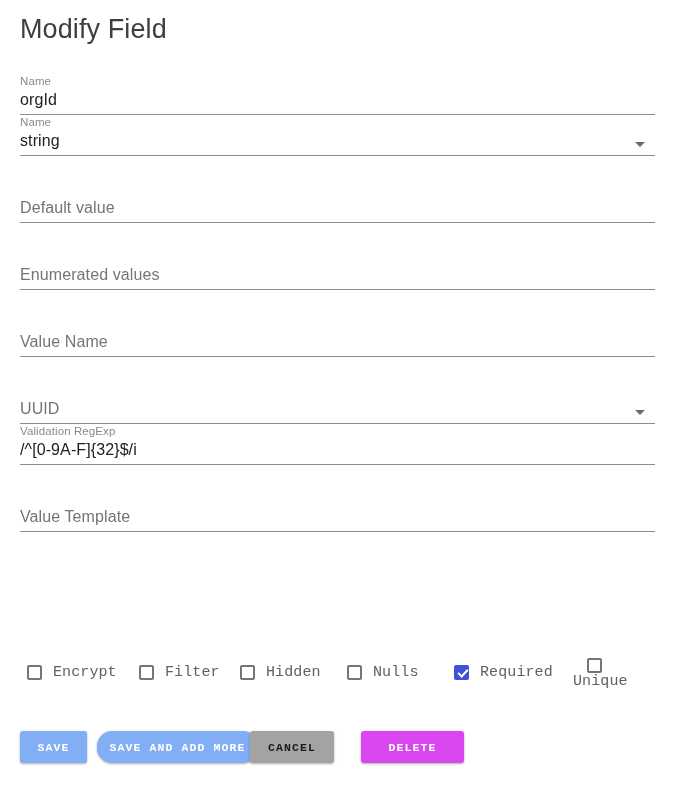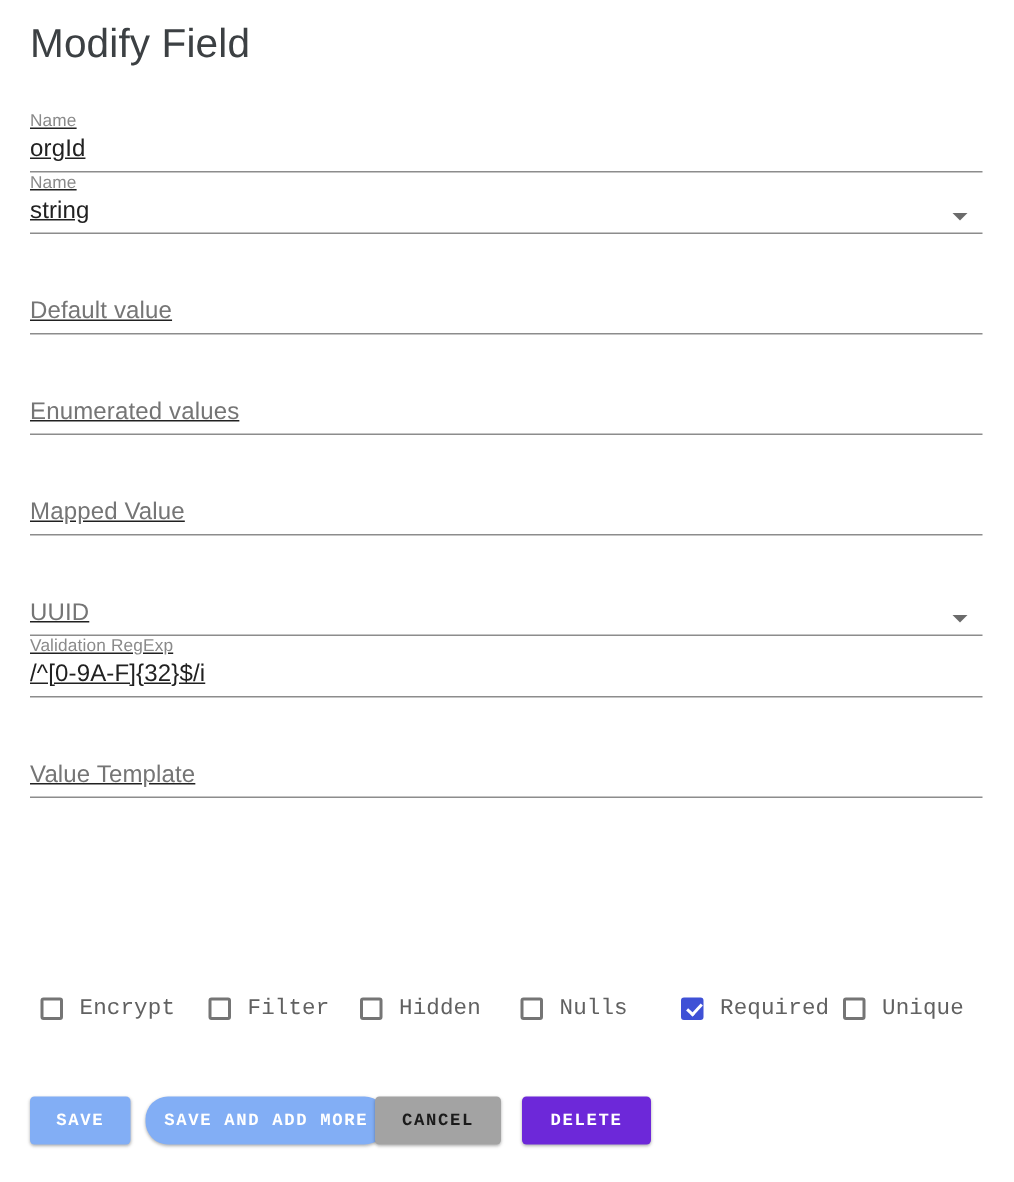--- a/index.html
+++ b/index.html
@@ -39,21 +39,20 @@
     left: 0;
     top: 74px;
     width: 676px;
   }
 
   .field {
     position: relative;
     margin-left: 20px;
     width: 635px;
     box-sizing: border-box;
-    text-decoration: underline;
   }
 
   .field-label {
     font-size: 11.5px;
     color: #8a8a8a;
     line-height: 14px;
     height: 14px;
     letter-spacing: 0.1px;
   }
 
@@ -189,23 +188,23 @@
   }
 
   .btn-cancel {
     left: 250px;
     width: 84px;
     background: #a3a3a3;
     color: #1b1b1b;
   }
 
   .btn-delete {
-    left: 348px;
-    width: 86px;
-    background: #6d28d9;
+    left: 361px;
+    width: 103px;
+    background: #d946ef;
     color: #ffffff;
   }
 </style>
 </head>
 <body>
 
 <div class="page">
 
   <div class="page-title">Modify Field</div>
 
@@ -229,21 +228,21 @@
       </div>
       <div class="field-spacer"></div>
       <div class="field">
         <div class="field-label"></div>
         <div class="field-value placeholder">Enumerated values</div>
         <div class="field-rule"></div>
       </div>
       <div class="field-spacer"></div>
       <div class="field">
         <div class="field-label"></div>
-        <div class="field-value placeholder">Mapped Value</div>
+        <div class="field-value placeholder">Value Name</div>
         <div class="field-rule"></div>
       </div>
       <div class="field-spacer"></div>
       <div class="field">
         <div class="field-label"></div>
         <div class="field-value placeholder">UUID</div>
         <div class="field-rule"></div>
         <div class="dropdown-arrow"></div>
       </div>
       <div class="field">
@@ -273,21 +272,21 @@
         <span class="cbox-label">Hidden</span>
       </div>
       <div class="checkbox-item" style="left: 347px;">
         <span class="cbox"></span>
         <span class="cbox-label">Nulls</span>
       </div>
       <div class="checkbox-item" style="left: 454px;">
         <span class="cbox checked"></span>
         <span class="cbox-label">Required</span>
       </div>
-      <div class="checkbox-item" style="left: 562px;">
+      <div class="checkbox-item" style="left: 562px; flex-direction: column;">
         <span class="cbox"></span>
         <span class="cbox-label">Unique</span>
       </div>
     </div>
 
   <div class="button-row">
     <button class="btn btn-save">SAVE</button>
     <button class="btn btn-save-more">SAVE AND ADD MORE</button>
     <button class="btn btn-cancel">CANCEL</button>
     <button class="btn btn-delete">DELETE</button>

